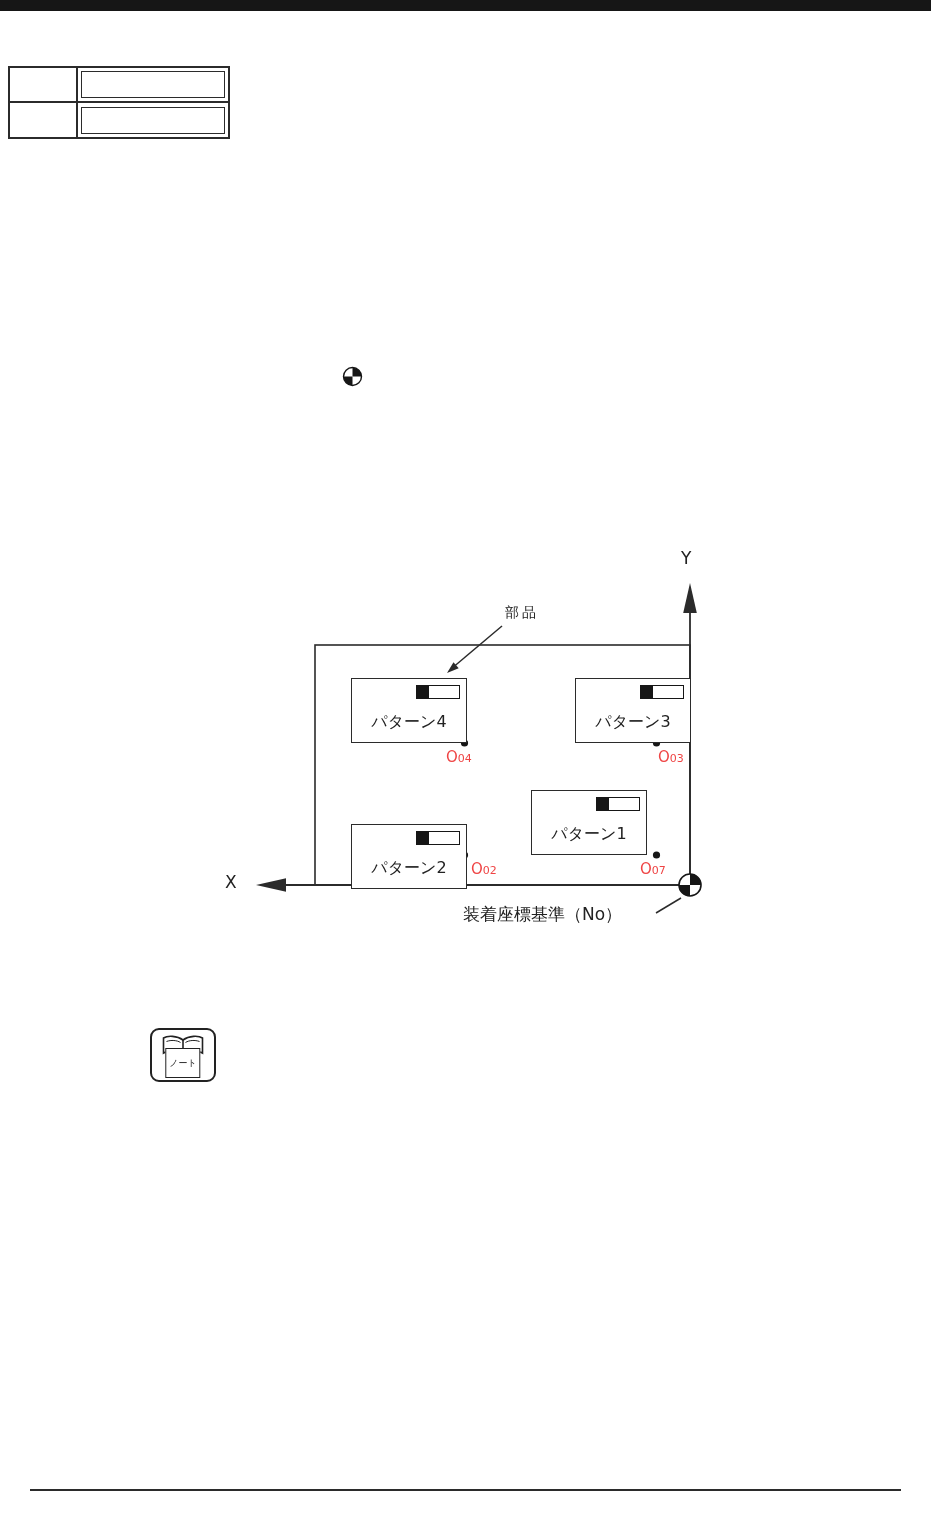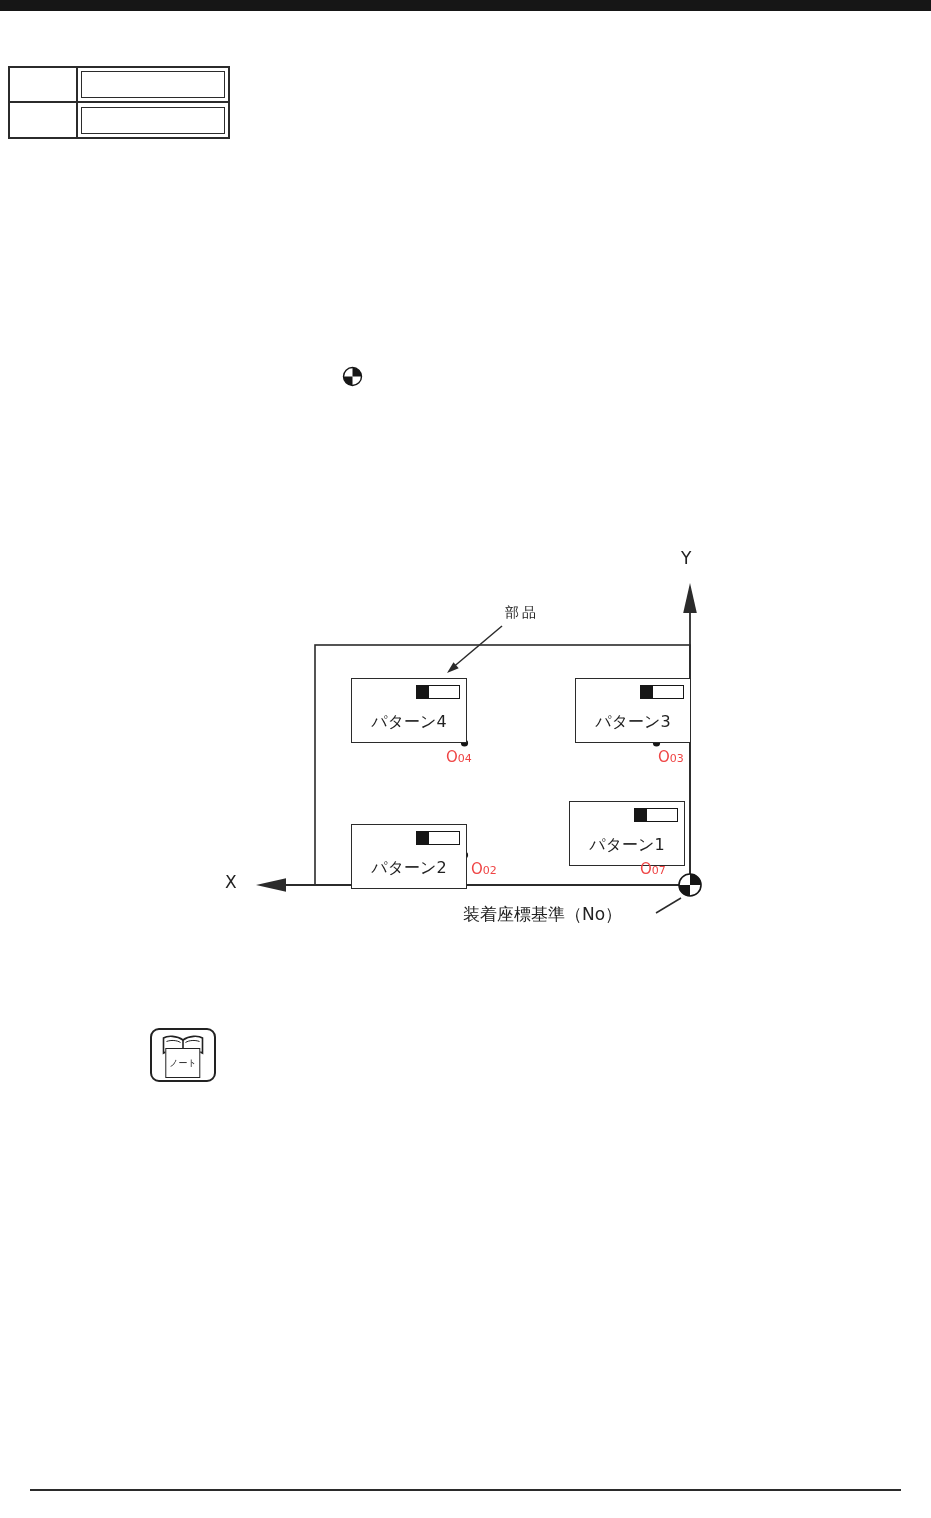--- a/index.html
+++ b/index.html
@@ -33,21 +33,21 @@
   .y-lbl { left:681px; top:548px; }
   .x-lbl { left:225px; top:872px; }
   .buhin-lbl { left:505px; top:604px; font-size:14px; letter-spacing:3px; }
   .originref-lbl { left:463px; top:903px; font-size:17px; }
 
   
   .pattern { position:absolute; width:116px; height:65px; border:1.6px solid #2b2b2b; background:#fff; }
   .p4 { left:351px; top:678px; }
   .p3 { left:543px; top:678px;margin-left:32px; }
   .p2 { left:351px; top:824px; }
-  .p1 { left:569px; top:790px;margin-top:11px; }
+  .p1 { left:531px; top:790px; }
   .chip { position:absolute; left:64px; top:6px; display:flex; }
   .chip-b { width:13px; height:14px; background:#161616; }
   .chip-w { width:31px; height:14px; border:1.6px solid #161616; border-left:none; background:#fff; }
   .pattern-name { position:absolute; left:0; right:0; bottom:9px; text-align:center; font-size:16px; color:#222; }
 
   
   .opoint { position:absolute; font-size:15px; color:#ef4444; }
   .opoint .num { font-size:11px; }
   .o4 { left:446px; top:748px; }
   .o3 { left:638px; top:748px;margin-left:20px; }

